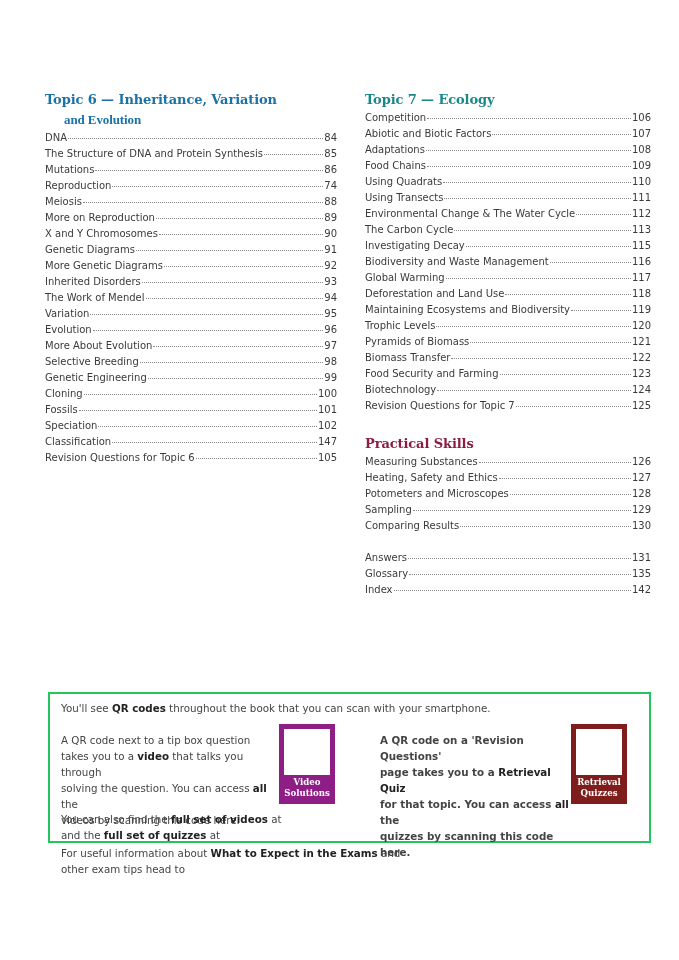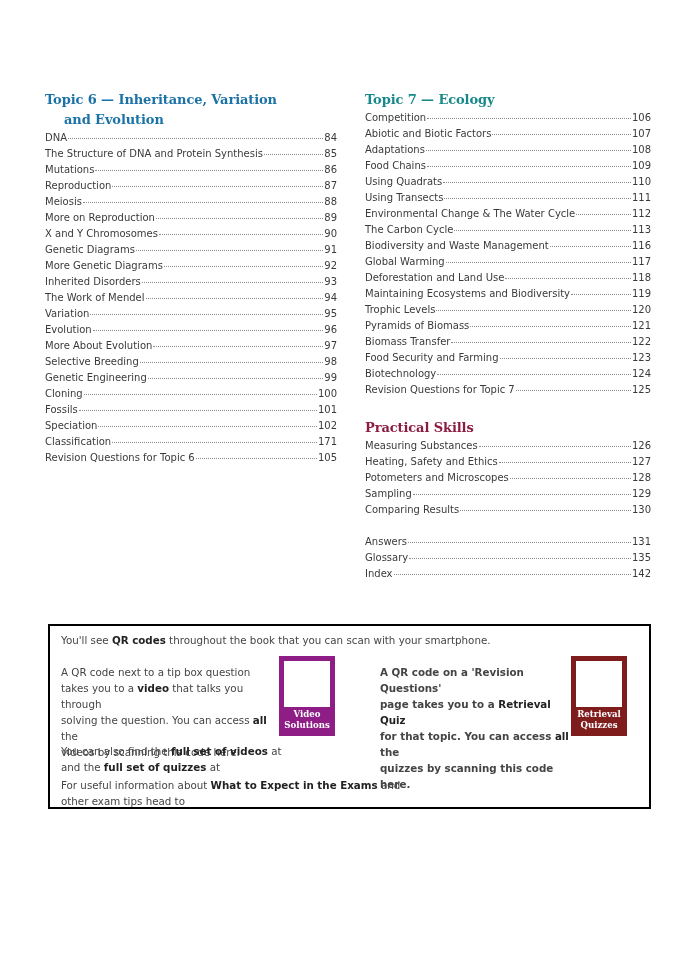--- a/index.html
+++ b/index.html
@@ -8,38 +8,38 @@
     font-family: "DejaVu Sans", sans-serif; color: #333;
     overflow: hidden;
   }
   .col { position: absolute; }
   #col-left { left: 45px; top: 90px; width: 292px; }
   #col-right { left: 365px; top: 90px; width: 286px; }
   .heading {
     font-family: "DejaVu Serif", serif; font-weight: bold; font-size: 13px;
     line-height: 20px; margin: 0; letter-spacing: -0.1px;
   }
-  .heading .line2 { display: block; padding-left: 19px; }
+  .heading .line2 { display: block; padding-left: 19px; font-family: Liberation Serif, serif; }
   .toc { list-style: none; margin: 0; padding: 0; }
   .toc li {
     display: flex; align-items: baseline; height: 16px; line-height: 16px;
     font-size: 10px; color: #3a3a3a; white-space: nowrap;
   }
   .toc .title { flex: 0 0 auto; }
   .toc .dots {
     flex: 1 1 auto; margin: 0 1px; border-bottom: 1px dotted #8a8a8a;
     height: 0; transform: translateY(-2px); min-width: 4px;
   }
   .toc .page { flex: 0 0 auto; }
   #practical-heading { margin-top: 20px; }
   #back-matter { margin-top: 16px; }
 
   #info-box {
-    position: absolute; left: 48px; top: 624px; width: 603px; height: 185px;
-    border: 2px solid #000000; box-sizing: border-box; background: #fff;
+    position: absolute; left: 48px; top: 692px; width: 603px; height: 151px;
+    border: 2px solid #22c55e; box-sizing: border-box; background: #fff;
     font-size: 10.3px; color: #444; line-height: 16px;
   }
   #info-box b { color: #222; }
   .p { position: absolute; margin: 0; }
   .qr {
     position: absolute; width: 56px; height: 80px; box-sizing: border-box;
     padding: 5px 5px 0 5px; color: #fff;
   }
   .qr .inner { width: 46px; height: 46px; background: #fff; }
   .qr .label {
@@ -67,21 +67,21 @@
         <span class="page">85</span>
       </li>
       <li>
         <span class="title">Mutations</span>
         <span class="dots"></span>
         <span class="page">86</span>
       </li>
       <li>
         <span class="title">Reproduction</span>
         <span class="dots"></span>
-        <span class="page">87</span>
+        <span class="page">74</span>
       </li>
       <li>
         <span class="title">Meiosis</span>
         <span class="dots"></span>
         <span class="page">88</span>
       </li>
       <li>
         <span class="title">More on Reproduction</span>
         <span class="dots"></span>
         <span class="page">89</span>
@@ -147,21 +147,21 @@
         <span class="page">101</span>
       </li>
       <li>
         <span class="title">Speciation</span>
         <span class="dots"></span>
         <span class="page">102</span>
       </li>
       <li>
         <span class="title">Classification</span>
         <span class="dots"></span>
-        <span class="page">171</span>
+        <span class="page">147</span>
       </li>
       <li>
         <span class="title">Revision Questions for Topic 6</span>
         <span class="dots"></span>
         <span class="page">105</span>
       </li>
     </ul>
 </div>
 
 <div class="col" id="col-right">
@@ -199,20 +199,25 @@
       </li>
       <li>
         <span class="title">Environmental Change &amp; The Water Cycle</span>
         <span class="dots"></span>
         <span class="page">112</span>
       </li>
       <li>
         <span class="title">The Carbon Cycle</span>
         <span class="dots"></span>
         <span class="page">113</span>
+      </li>
+      <li>
+        <span class="title">Investigating Decay</span>
+        <span class="dots"></span>
+        <span class="page">115</span>
       </li>
       <li>
         <span class="title">Biodiversity and Waste Management</span>
         <span class="dots"></span>
         <span class="page">116</span>
       </li>
       <li>
         <span class="title">Global Warming</span>
         <span class="dots"></span>
         <span class="page">117</span>

